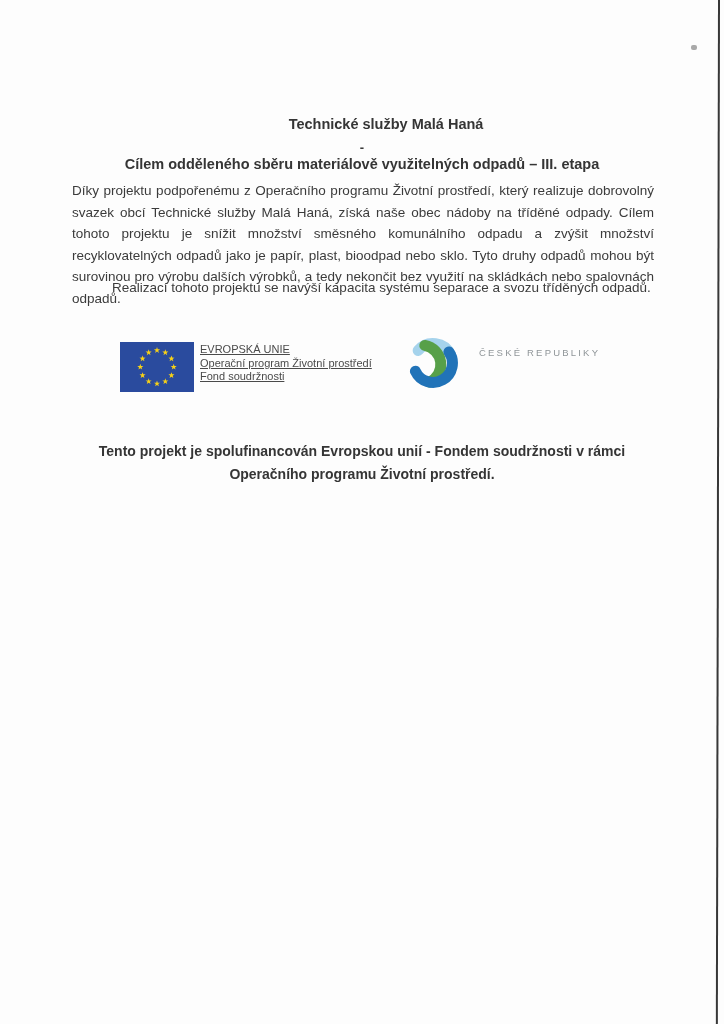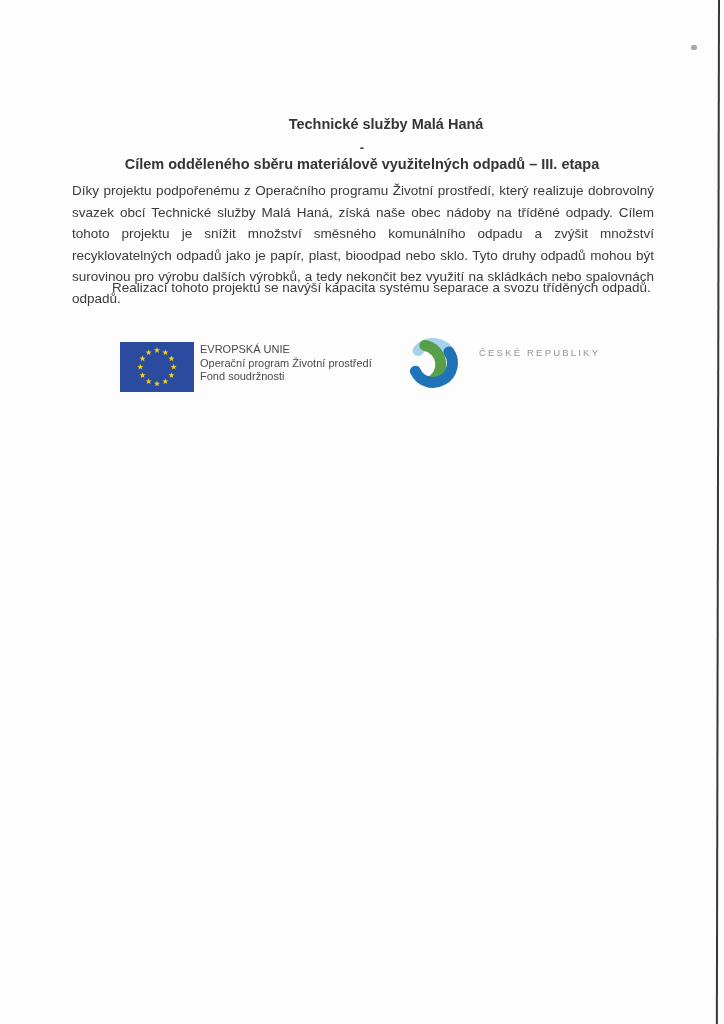--- a/index.html
+++ b/index.html
@@ -32,21 +32,21 @@
   .para2 {
     position: absolute; top: 277px; left: 72px; width: 582px;
     font-size: 13.5px; line-height: 21.6px; color: #3b3b3b; margin-left: 40px;
   }
 
   .logos-row { position: absolute; top: 0; left: 0; width: 100%; height: 0; }
   .eu-logo-block { position: absolute; top: 342px; left: 120px; display: flex; }
   .eu-flag { width: 74px; height: 50px; display: block; }
   .eu-text {
     position: absolute; left: 80px; top: 1px; width: 220px;
-    font-size: 11px; line-height: 13.5px; color: #4a4a4a; white-space: nowrap;
+    font-size: 11px; line-height: 13.5px; color: #4a4a4a; white-space: nowrap; text-decoration: underline;
   }
   .sfzp-logo-block { position: absolute; top: 336px; left: 406px; }
   .sfzp-swirl { width: 54px; height: 54px; display: block; }
   .sfzp-text {
     position: absolute; left: 73px; top: 9px; width: 220px;
     font-size: 9.5px; line-height: 15.5px; letter-spacing: 2.2px;
     color: #8f9598; white-space: nowrap;
   }
 
   .funding-statement {
@@ -113,17 +113,18 @@
         <path d="M 28 54.65 A 23 23 0 0 0 22.28 11.16" fill="none" stroke-width="13" stroke-linecap="round" stroke="#57a049"></path>
         <path d="M 50.84 18.81 A 23 23 0 1 1 11.16 41.72" fill="none" stroke-width="13" stroke-linecap="round" stroke="#2173b8"></path>
       </svg>
       <div class="sfzp-text">
         <div>ČESKÉ REPUBLIKY</div>
       </div>
     </div>
 
   </div>
 
+  <div class="funding-statement">Tento projekt je spolufinancován Evropskou unií - Fondem soudržnosti v rámci Operačního programu Životní prostředí.</div>
 
   <div class="scan-edge-right"></div>
   <div class="scan-speck"></div>
 
 </div>
 
 </body></html>

